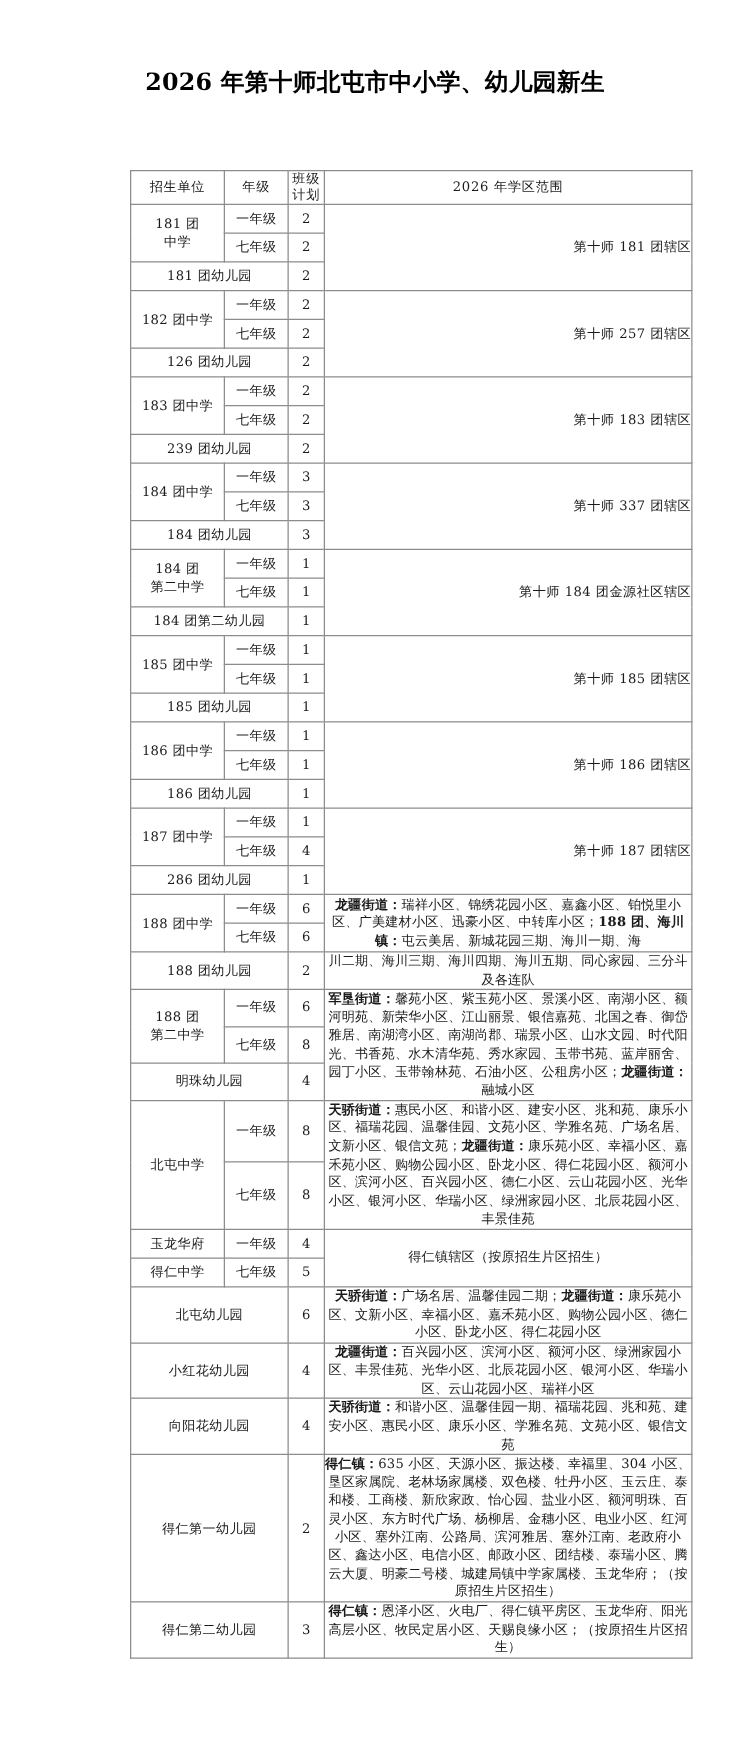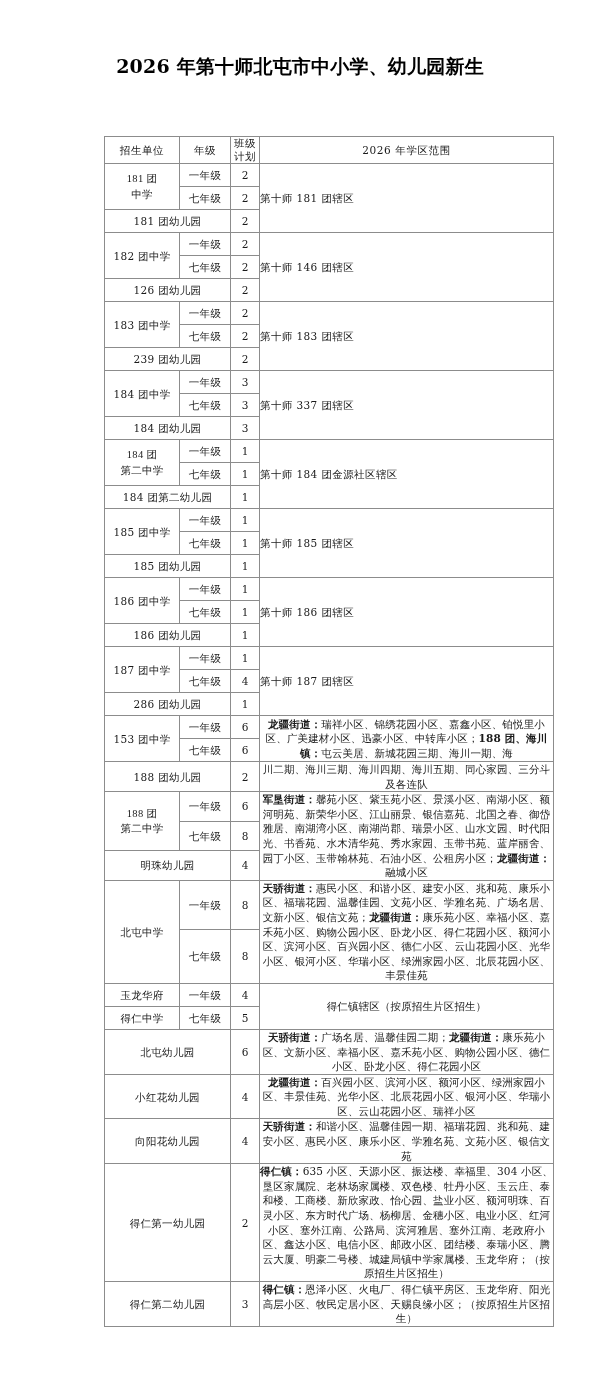--- a/index.html
+++ b/index.html
@@ -63,42 +63,42 @@
   col.c-plan  { width: 29px; }
   col.c-zone  { width: 294px; }
 
   .cell-unit, .cell-grade, .cell-plan {
     text-align: center;
     padding: 2px 2px;
     letter-spacing: 0.3px;
   }
   .cell-plan { letter-spacing: 0; }
   .cell-zone-center {
-    text-align: left;
+    text-align: right;
     padding: 3px 6px;
     letter-spacing: 0.4px;
   }
   .cell-zone {
     text-align: center;
     padding: 2px 3px 2px 4px;
     line-height: 14.6px;
     letter-spacing: 0.15px;
     word-break: break-all;
   }
   .hdr td {
     text-align: center;
     padding: 4px 2px;
     letter-spacing: 0.6px;
   }
   .hdr .two-line { line-height: 13px; }
   .r-std   { height: 23px; }
 
   b.street { font-weight: bold; }
 
-  .unit-2line { line-height: 14.5px; font-family: Liberation Serif, serif; }
+  .unit-2line { line-height: 14.5px; }
 </style>
 </head>
 <body>
 
 <div id="page">
 
   <h1 class="doc-title">
     <span class="tline">2026 年第十师北屯市中小学、幼儿园新生</span>
   </h1>
 
@@ -128,21 +128,21 @@
             <td class="cell-plan">2</td>
           </tr>
           <tr class="r-std">
             <td class="cell-unit" colspan="2">181 团幼儿园</td>
             <td class="cell-plan">2</td>
           </tr>
           <tr class="r-std">
             <td class="cell-unit" rowspan="2">182 团中学</td>
             <td class="cell-grade">一年级</td>
             <td class="cell-plan">2</td>
-            <td class="cell-zone-center" rowspan="3">第十师 146 团辖区</td>
+            <td class="cell-zone-center" rowspan="3">第十师 257 团辖区</td>
           </tr>
           <tr class="r-std">
             <td class="cell-grade">七年级</td>
             <td class="cell-plan">2</td>
           </tr>
           <tr class="r-std">
             <td class="cell-unit" colspan="2">126 团幼儿园</td>
             <td class="cell-plan">2</td>
           </tr>
           <tr class="r-std">
@@ -223,21 +223,21 @@
           </tr>
           <tr class="r-std">
             <td class="cell-grade">七年级</td>
             <td class="cell-plan">4</td>
           </tr>
           <tr class="r-std">
             <td class="cell-unit" colspan="2">286 团幼儿园</td>
             <td class="cell-plan">1</td>
           </tr>
           <tr class="r-std">
-            <td class="cell-unit" rowspan="2">153 团中学</td>
+            <td class="cell-unit" rowspan="2">188 团中学</td>
             <td class="cell-grade">一年级</td>
             <td class="cell-plan">6</td>
             <td class="cell-zone" rowspan="2"><b class="street">龙疆街道：</b>瑞祥小区、锦绣花园小区、嘉鑫小区、铂悦里小区、广美建材小区、迅豪小区、中转库小区；<b class="street">188 团、海川镇：</b>屯云美居、新城花园三期、海川一期、海</td>
           </tr>
           <tr class="r-std">
             <td class="cell-grade">七年级</td>
             <td class="cell-plan">6</td>
           </tr>
           <tr class="r-std">
             <td class="cell-unit" colspan="2">188 团幼儿园</td>

